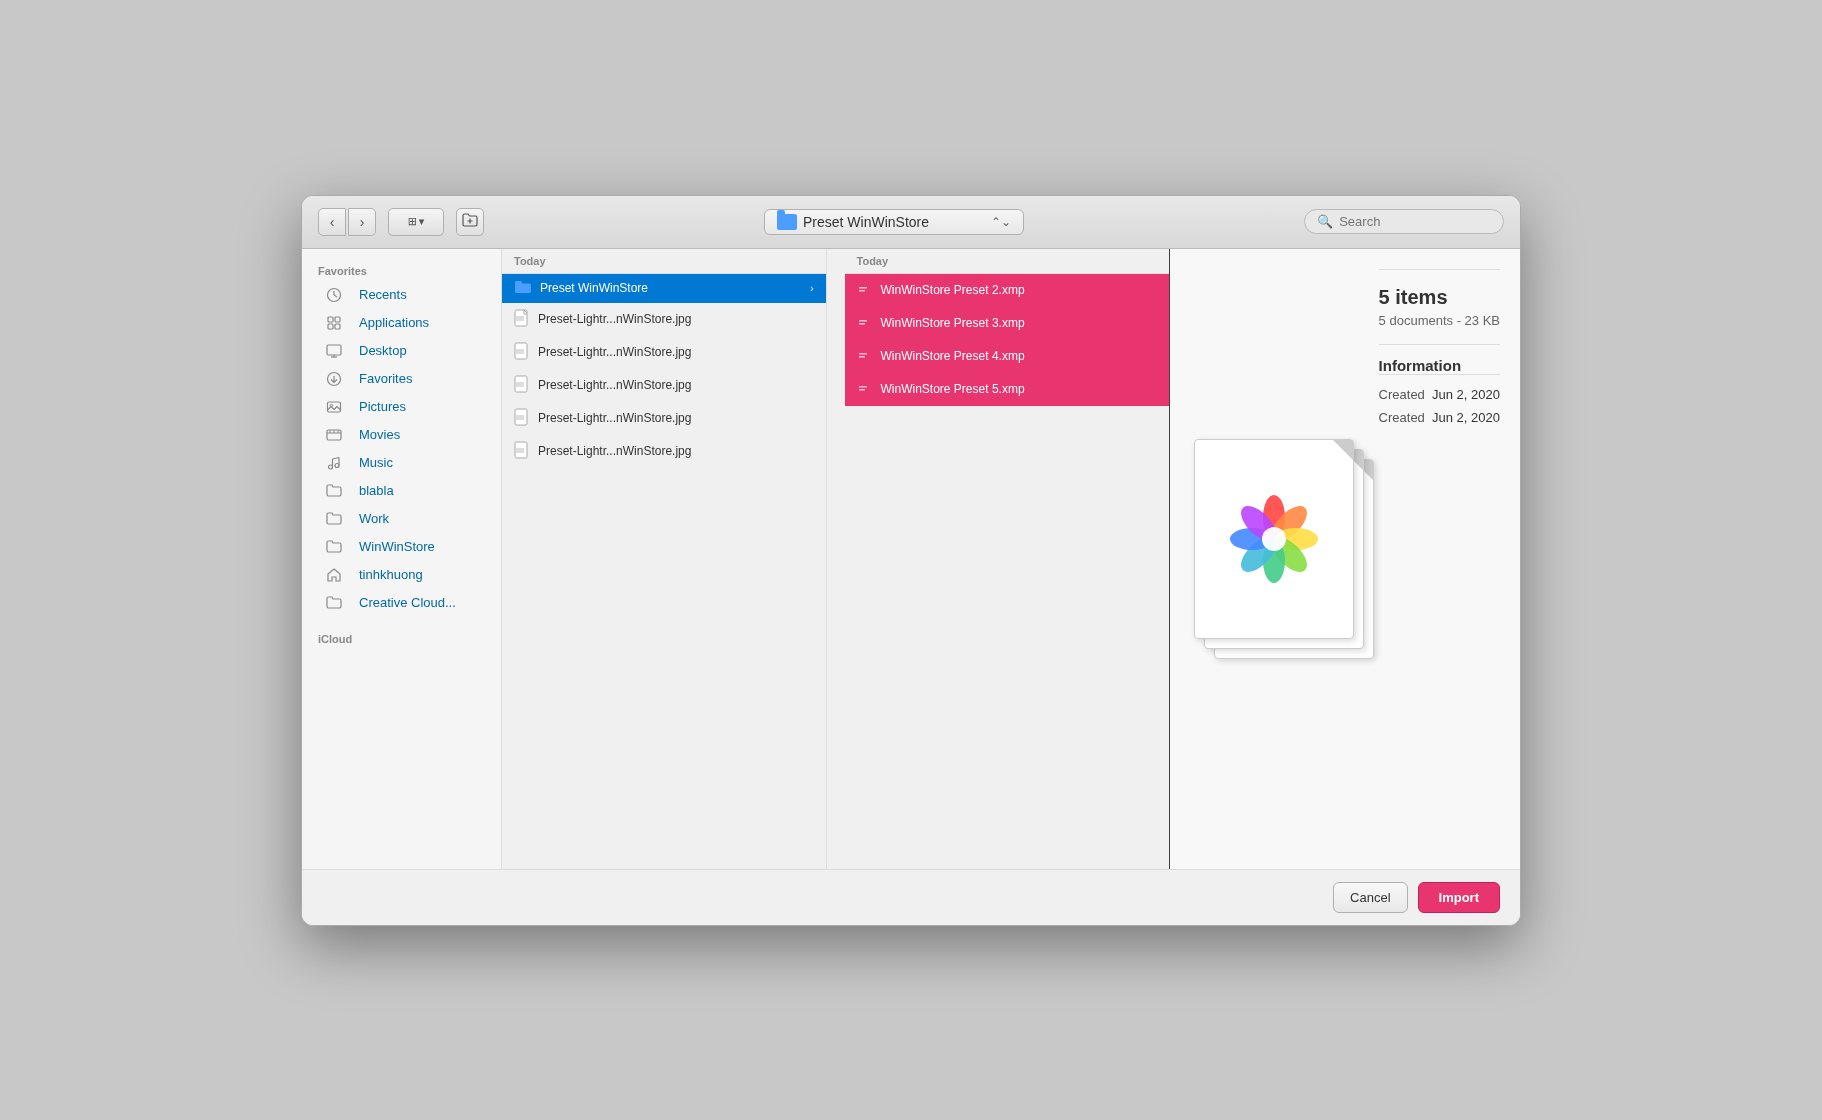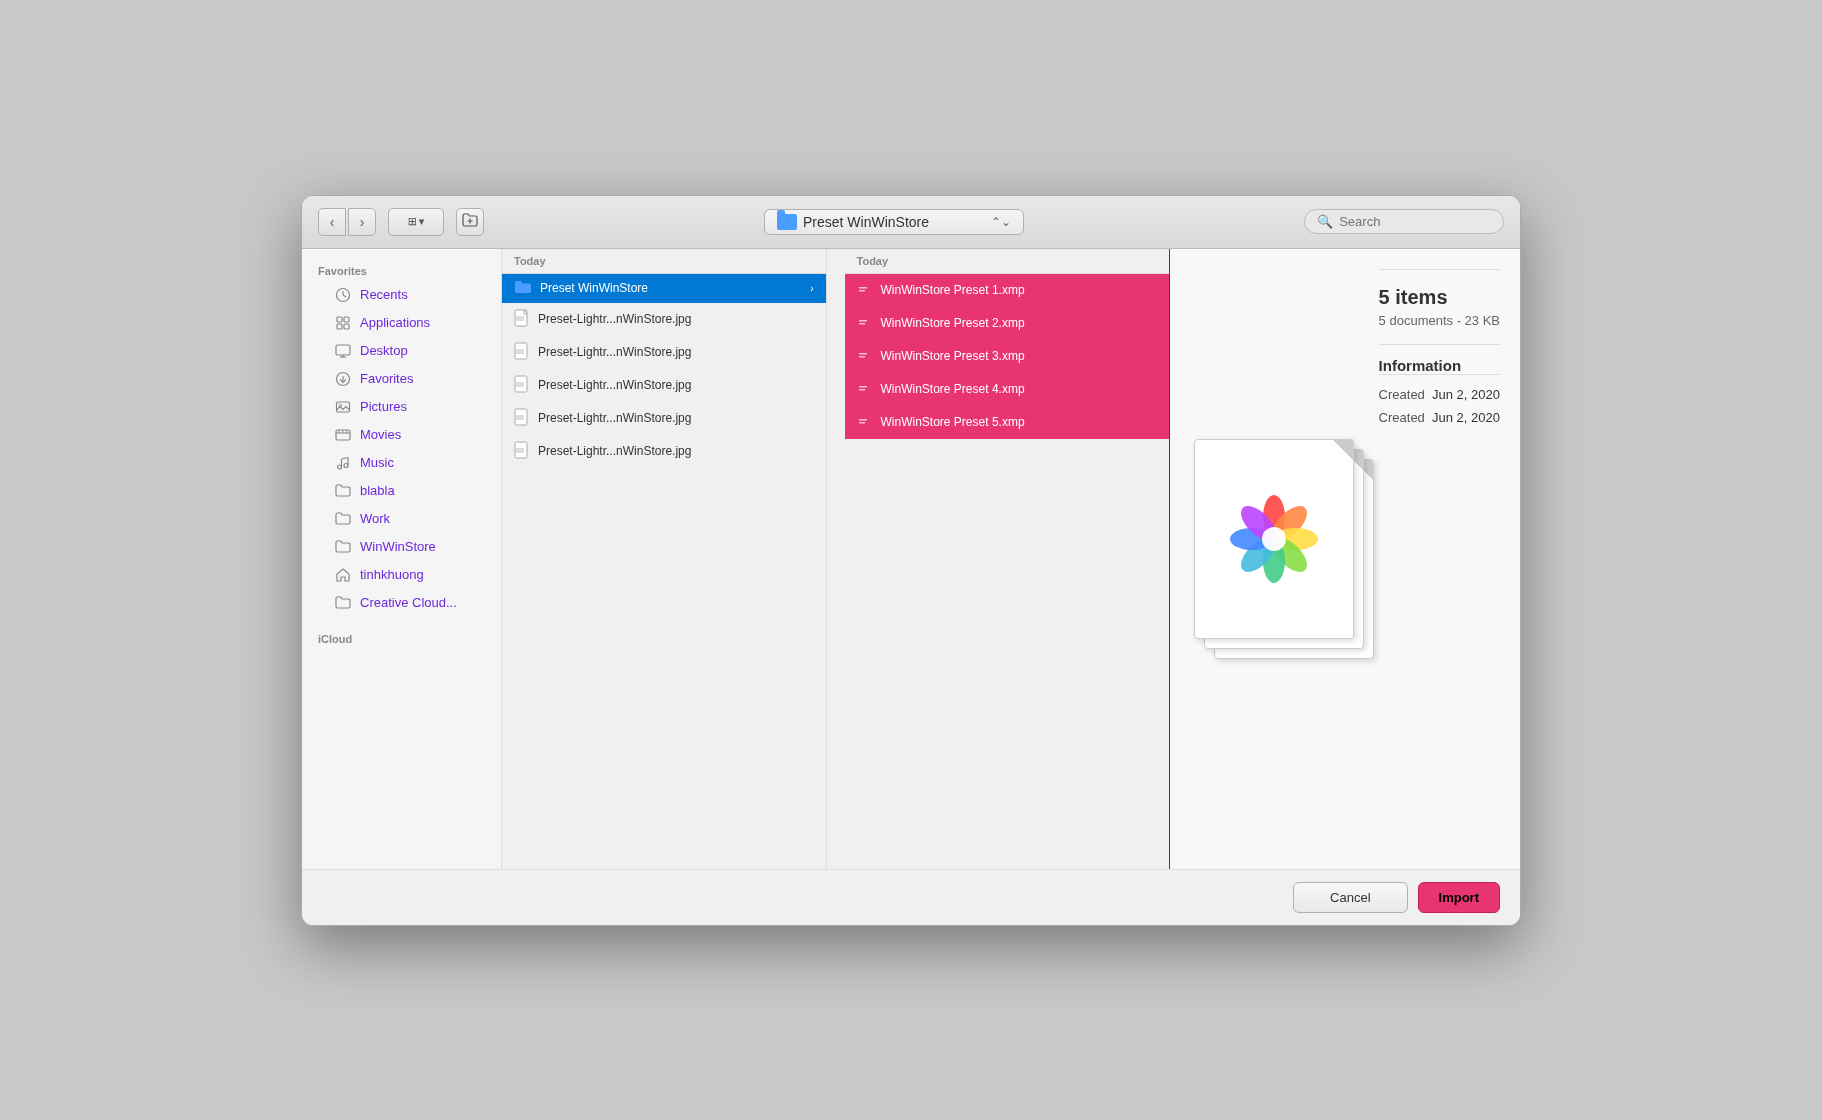--- a/index.html
+++ b/index.html
@@ -153,25 +153,25 @@
       font-size: 11px;
       font-weight: 600;
       color: #888;
       padding: 4px 16px;
       text-transform: none;
       letter-spacing: 0;
     }
     .sidebar-item {
       display: flex;
       align-items: center;
-      gap: 8px;
-      padding: 5px 32px;
+      gap: 16px;
+      padding: 5px 23px;
       cursor: pointer;
       font-size: 13px;
-      color: #6d28d9;
+      color: #0369a1;
       border-radius: 0;
     }
     .sidebar-item-icon {
       width: 18px;
       height: 18px;
       display: flex;
       align-items: center;
       justify-content: center;
       font-size: 14px;
       flex-shrink: 0;
@@ -298,37 +298,37 @@
     .footer {
       background: #f0f0f0;
       border-top: 1px solid #ddd;
       padding: 12px 20px;
       display: flex;
       justify-content: flex-end;
       gap: 10px;
       align-items: center;
     }
     .btn-cancel {
-      padding: 7px 36px;
+      padding: 7px 16px;
       background: linear-gradient(to bottom, #f8f8f8, #e8e8e8);
       border: 1px solid #b0b0b0;
       border-radius: 6px;
       font-size: 13px;
       cursor: pointer;
       color: #333;
     }
     .btn-import {
       padding: 7px 20px;
       background: #e8356f;
       border: 1px solid #c02060;
       border-radius: 6px;
       font-size: 13px;
       font-weight: 600;
       cursor: pointer;
-      color: #000000;
+      color: #ffffff;
     }
   </style>
 </head>
 <body>
 
 <div class="window">
 
   <div class="titlebar">
     <div class="nav-buttons">
       <button class="nav-btn">‹</button>
@@ -554,30 +554,20 @@
         <div class="column-header">Today</div>
 
         <div class="file-item selected-pink">
           <span class="file-icon">
             <svg width="16" height="18" viewBox="0 0 16 18">
                 <rect x="1" y="1" width="12" height="16" rx="1.5" fill="#e8356f"></rect>
                 <rect x="2" y="7" width="8" height="1.5" rx="0.5" fill="white" opacity="0.7"></rect>
                 <rect x="2" y="10" width="6" height="1.5" rx="0.5" fill="white" opacity="0.7"></rect>
               </svg>
           </span>
-          <span>WinWinStore Preset 1.xmp</span>
-        </div>
-        <div class="file-item selected-pink">
-          <span class="file-icon">
-            <svg width="16" height="18" viewBox="0 0 16 18">
-                <rect x="1" y="1" width="12" height="16" rx="1.5" fill="#e8356f"></rect>
-                <rect x="2" y="7" width="8" height="1.5" rx="0.5" fill="white" opacity="0.7"></rect>
-                <rect x="2" y="10" width="6" height="1.5" rx="0.5" fill="white" opacity="0.7"></rect>
-              </svg>
-          </span>
           <span>WinWinStore Preset 2.xmp</span>
         </div>
         <div class="file-item selected-pink">
           <span class="file-icon">
             <svg width="16" height="18" viewBox="0 0 16 18">
                 <rect x="1" y="1" width="12" height="16" rx="1.5" fill="#e8356f"></rect>
                 <rect x="2" y="7" width="8" height="1.5" rx="0.5" fill="white" opacity="0.7"></rect>
                 <rect x="2" y="10" width="6" height="1.5" rx="0.5" fill="white" opacity="0.7"></rect>
               </svg>
           </span>

